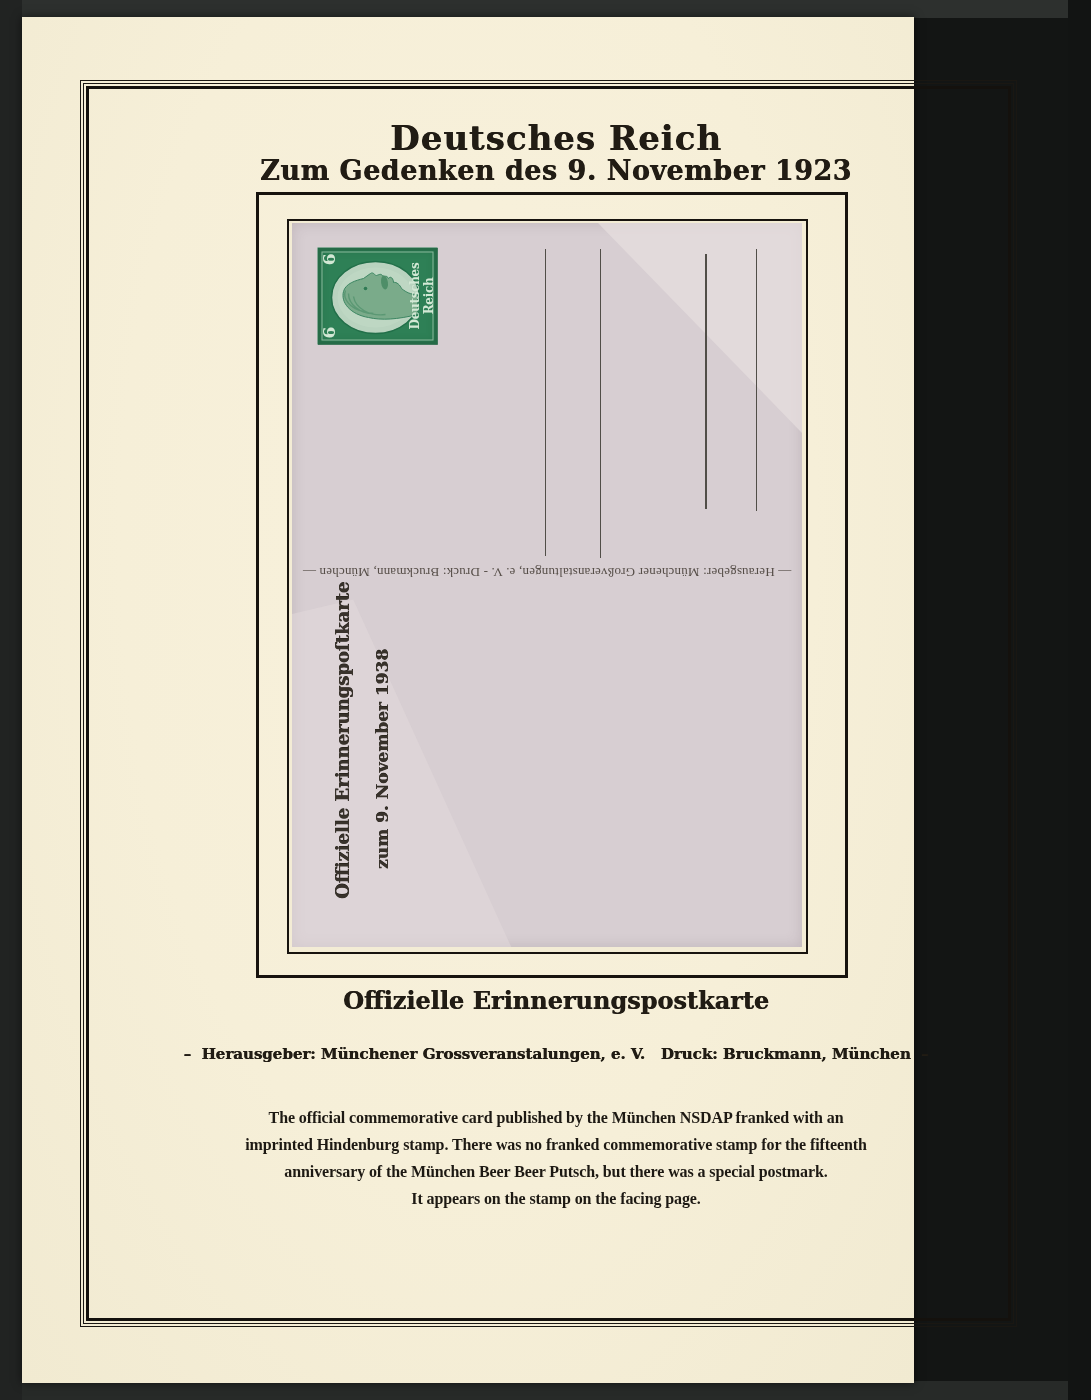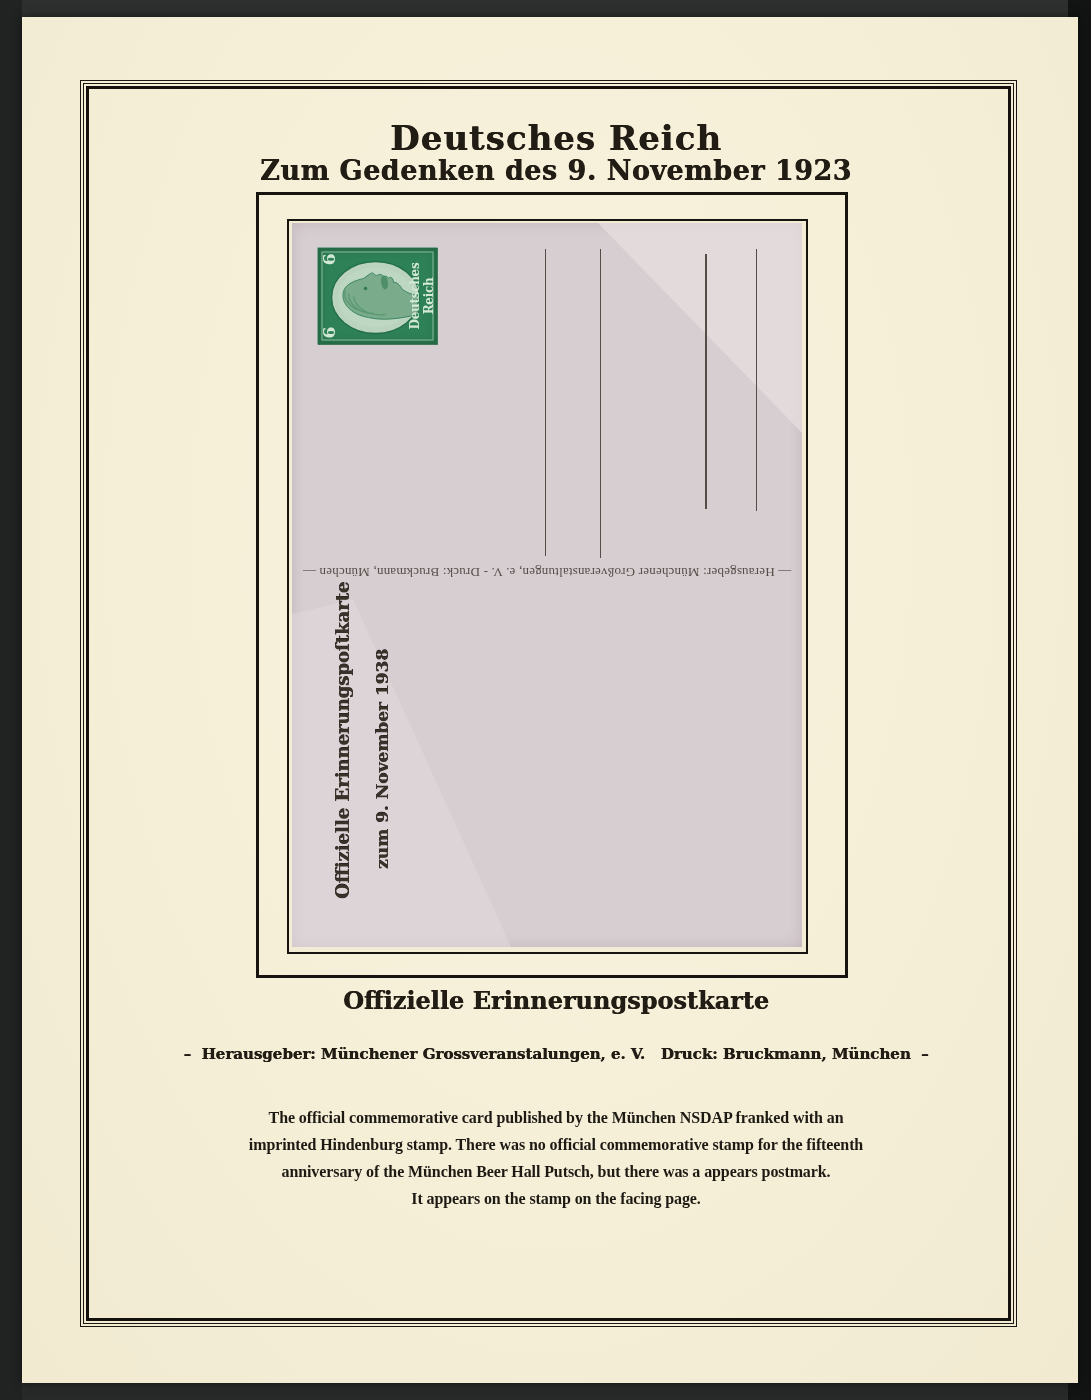--- a/index.html
+++ b/index.html
@@ -5,21 +5,21 @@
   html,body { margin:0; padding:0; background:#161817; }
   * { box-sizing:border-box; }
   .scan { position:relative; width:1091px; height:1400px; background:#131514; overflow:hidden;
           font-family:"DejaVu Serif", serif; }
   .bg-strip { position:absolute; }
   .bg-top    { left:0; top:0; width:1091px; height:18px; background:#2d302e; }
   .bg-bottom { left:0; top:1381px; width:1091px; height:19px; background:#272a28; }
   .bg-left   { left:0; top:0; width:22px; height:1400px; background:#212322; }
   .bg-right  { left:1068px; top:0; width:23px; height:1400px; background:#121413; }
 
-  .page { position:absolute; left:22px; top:17px; width:1056px; height:1366px;
+  .page { position:absolute; left:22px; top:17px; width:892px; height:1366px;
           background:radial-gradient(ellipse at 50% 38%, #f8f1dc 0%, #f6efd8 55%, #f1ead1 100%);
           box-shadow:0 0 9px rgba(0,0,0,.55); }
 
   
   .frame { position:absolute; left:58px; top:63px; width:937px; height:1247px;
            border:1px solid #1a1712; }
   .frame::before { content:""; position:absolute; inset:2px; border:1px solid #1a1712; }
   .frame::after  { content:""; position:absolute; inset:5px; border:3px solid #14110d; }
 
   .centered { position:absolute; left:11px; width:1046px; text-align:center; color:#211c14; }
@@ -137,19 +137,19 @@
           <div class="l2 fraktur">zum 9. November 1938</div>
         </div>
       </div>
     </div>
 
     <div class="centered fraktur caption">Offizielle Erinnerungspostkarte</div>
     <div class="centered fraktur subcaption">–  Herausgeber: Münchener Grossveranstalungen, e. V.   Druck: Bruckmann, München  –</div>
 
     <div class="desc">
       <div>The official commemorative card published by the München NSDAP franked with an</div>
-      <div>imprinted Hindenburg stamp. There was no official commemorative stamp for the fifteenth</div>
-      <div>anniversary of the München Beer Hall Putsch, but there was a appears postmark.</div>
+      <div>imprinted Hindenburg stamp. There was no franked commemorative stamp for the fifteenth</div>
+      <div>anniversary of the München Beer Beer Putsch, but there was a special postmark.</div>
       <div>It appears on the stamp on the facing page.</div>
     </div>
 
   </div>
 </div>
 
 </body></html>

